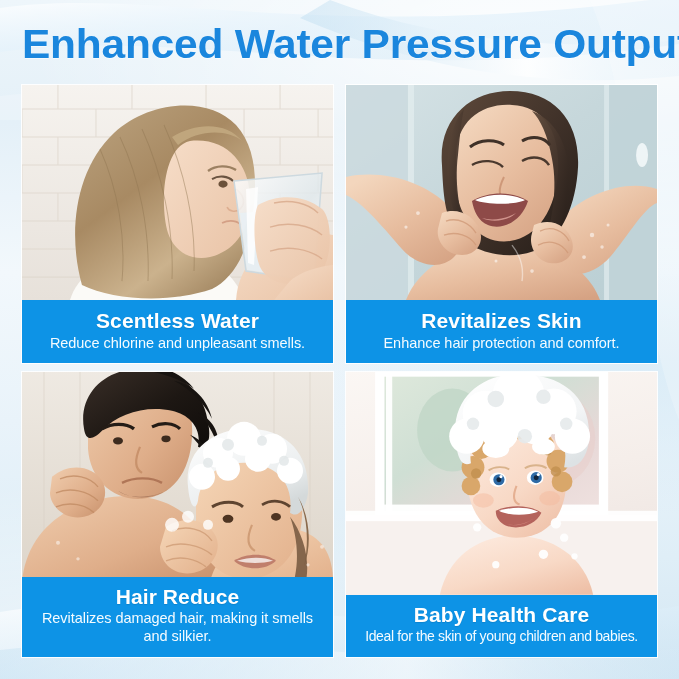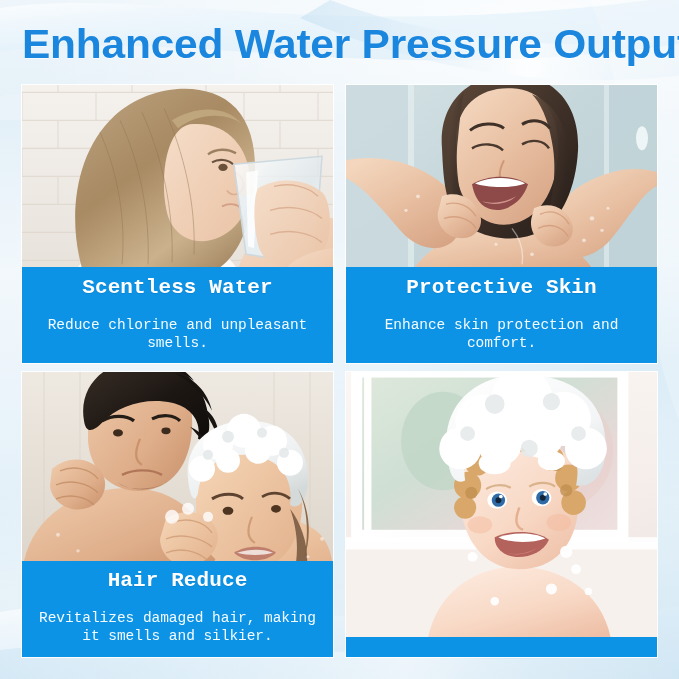--- a/index.html
+++ b/index.html
@@ -69,21 +69,20 @@
   
   .grid {
     position:absolute;
     left:22px; top:85px;
     width:635px; height:572px;
     display:grid;
     grid-template-columns:311px 311px;
     grid-template-rows:278px 285px;
     column-gap:13px;
     row-gap:9px;
-    font-family:Liberation Mono, monospace;
   }
 
   .card {
     position:relative;
     display:flex;
     flex-direction:column;
     overflow:hidden;
     background:#ffffff;
     box-shadow:0 0 0 1px rgba(255,255,255,.9);
   }
@@ -106,21 +105,21 @@
   .caption.tall { padding:8px 8px 12px; }
 
   .cap-title {
     font-size:21px;
     font-weight:700;
     line-height:1.12;
     letter-spacing:.1px;
     text-shadow:0 1px 1px rgba(0,0,0,.10);
   }
   .cap-desc {
-    margin-top:18px;
+    margin-top:2px;
     font-size:14.5px;
     font-weight:400;
     line-height:1.2;
     letter-spacing:-0.05px;
     color:#f4fbff;
   }
   .cap-desc.small { font-size:14px; letter-spacing:-0.35px; }
 </style>
 </head>
 <body>
@@ -308,22 +307,22 @@
               <circle cx="262" cy="140" r="1.5"></circle>
             <circle cx="72" cy="128" r="1.9"></circle>
               <circle cx="60" cy="142" r="1.6"></circle>
             <circle cx="186" cy="186" r="1.8"></circle>
               <circle cx="150" cy="176" r="1.5"></circle>
           </g>
           <path d="M166 160 C174 170 178 182 176 196" fill="none" stroke="#ffffff" stroke-width="1.4" opacity=".45"></path>
         </svg>
       </div>
       <div class="caption">
-        <div class="cap-title">Protective Skin</div>
-        <div class="cap-desc">Enhance skin protection and comfort.</div>
+        <div class="cap-title">Revitalizes Skin</div>
+        <div class="cap-desc">Enhance hair protection and comfort.</div>
       </div>
     </div>
 
     <div class="card">
       <div class="photo">
         <svg viewBox="0 0 311 215" preserveAspectRatio="xMidYMid slice" role="img">
           <defs>
             <linearGradient id="c3bg" x1="0" y1="0" x2="0" y2="1">
               <stop offset="0%" stop-color="#efeae3"></stop>
               <stop offset="100%" stop-color="#ddd5ca"></stop>
@@ -540,17 +539,19 @@
             <circle cx="208" cy="146" r="5"></circle>
               <circle cx="216" cy="160" r="4"></circle>
             <circle cx="132" cy="150" r="4"></circle>
               <circle cx="196" cy="176" r="4.5"></circle>
             <circle cx="150" cy="186" r="3.5"></circle>
               <circle cx="226" cy="178" r="3"></circle>
           </g>
         </svg>
       </div>
       <div class="caption tall">
+        <div class="cap-title">Baby Health Care</div>
+        <div class="cap-desc small">Ideal for the skin of young children and babies.</div>
       </div>
     </div>
 
   </div>
 </div>
 
 </body></html>

